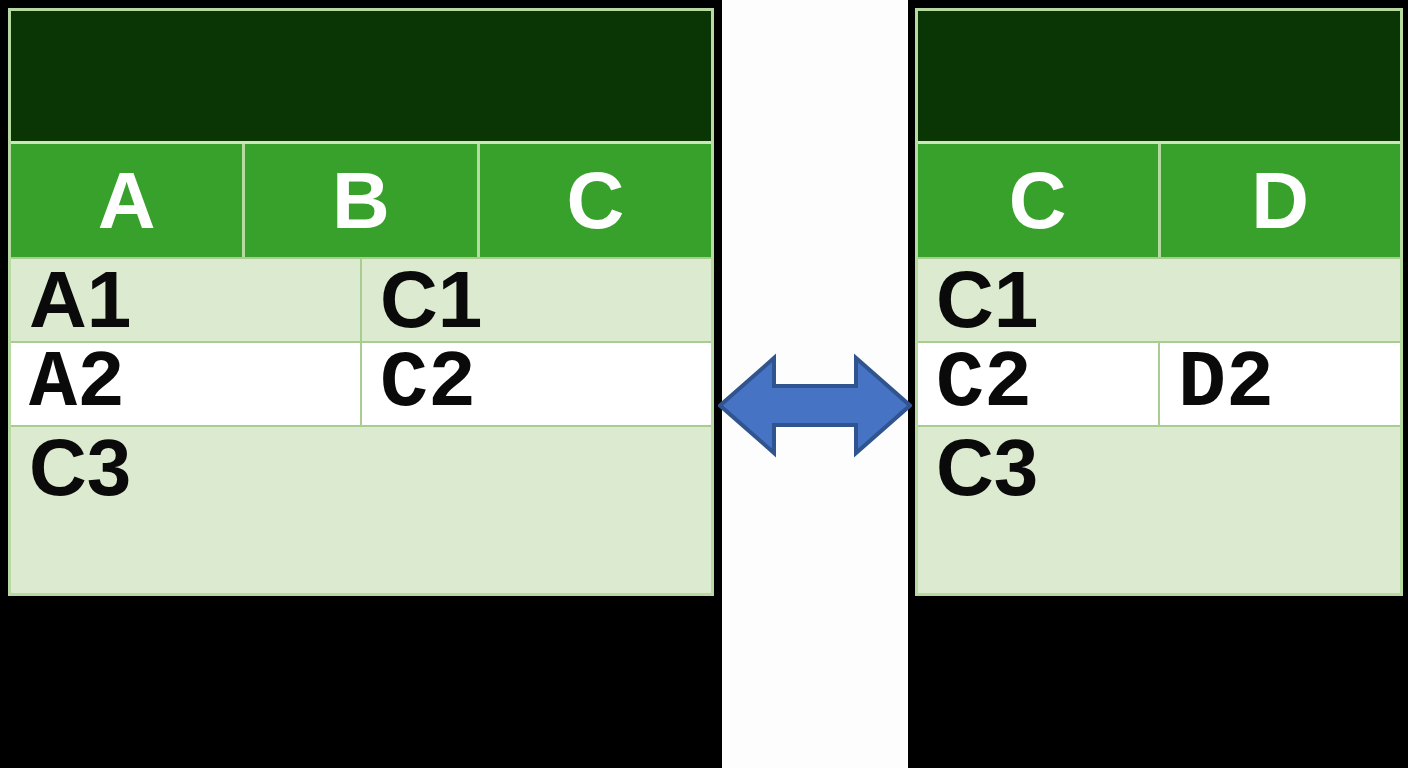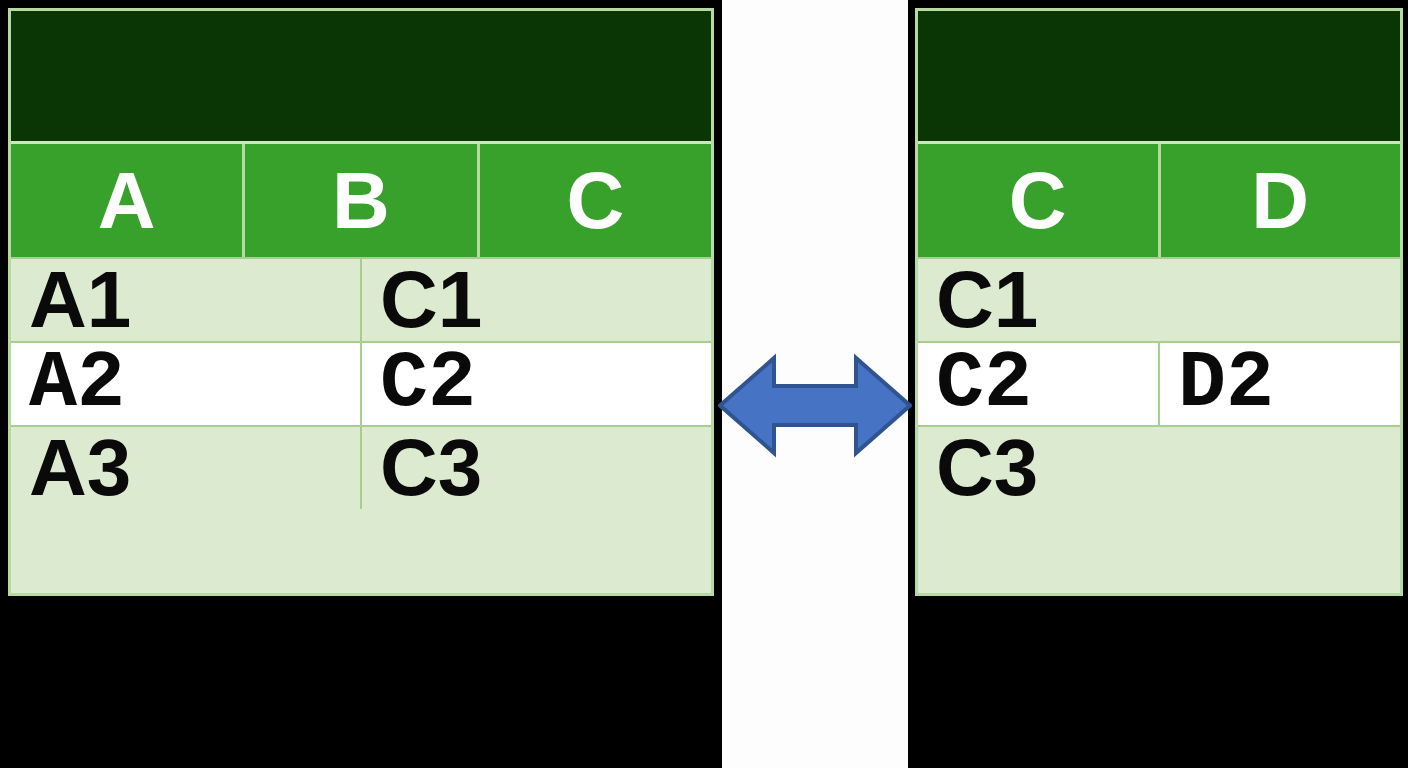--- a/index.html
+++ b/index.html
@@ -113,21 +113,20 @@
     </div>
     <div class="drow alt">
       <div class="dcell">A1</div>
       <div class="dcell">C1</div>
     </div>
     <div class="drow white">
       <div class="dcell">A2</div>
       <div class="dcell">C2</div>
     </div>
     <div class="drow alt">
-      <div class="dcell">A3</div>
       <div class="dcell">C3</div>
     </div>
   </div>
 
   <div class="strip">
     <svg class="arrow-svg" viewBox="0 0 194 117" aria-hidden="true">
       <polygon points="2,58.5 56,11 56,39 138,39 138,11 192,58.5 138,106 138,78 56,78 56,106"></polygon>
     </svg>
   </div>
 

